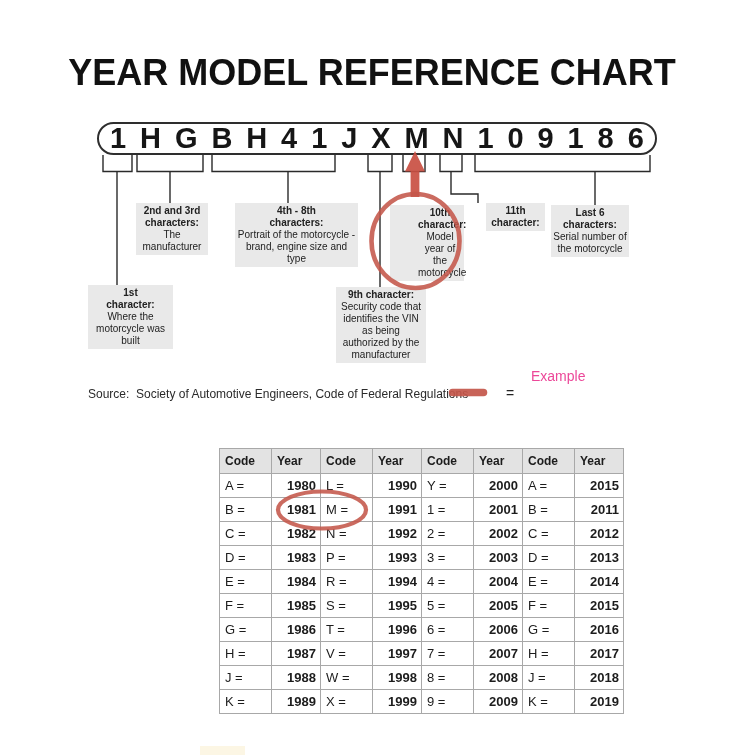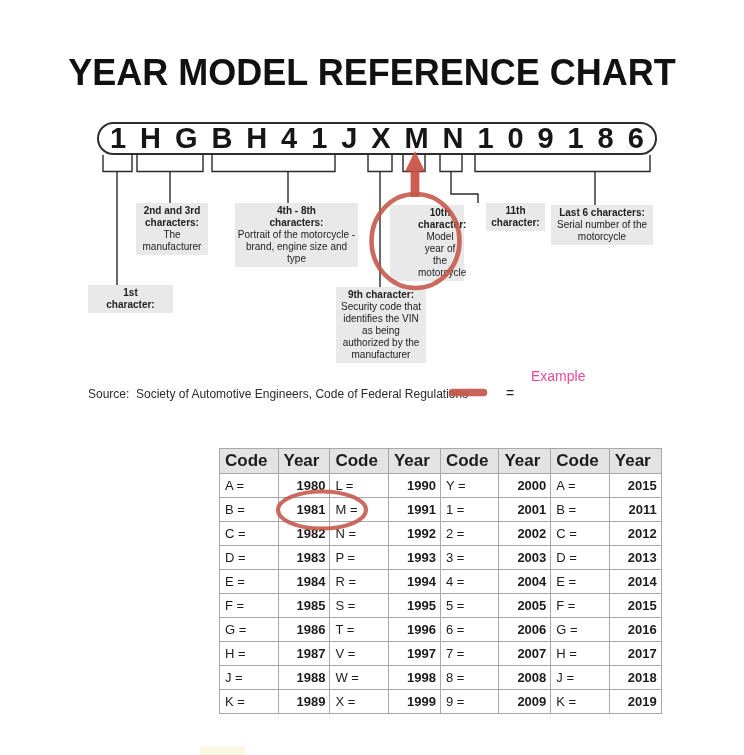--- a/index.html
+++ b/index.html
@@ -15,29 +15,29 @@
   .callout{position:absolute;background:#e9e9e9;text-align:center;font-size:10px;
            line-height:1.2;color:#222;padding:2px;box-sizing:border-box;}
   .callout .hd{font-weight:bold;display:block;margin:0 auto;}
   .callout .bd{display:block;}
   .c1{left:88px;top:285px;width:85px;text-align:center;}   .c1 .hd{max-width:52px;}
   .c2{left:136px;top:203px;width:72px;}
   .c3{left:235px;top:203px;width:123px;} .c3 .hd{max-width:72px;}
   .c9{left:336px;top:287px;width:90px;}
   .c10{left:390px;top:205px;width:74px;padding-left:28px;}
   .c11{left:458px;top:203px;width:59px;margin-left:28px;}
-  .c6l{left:551px;top:205px;width:102px;padding:2px 1px;}
+  .c6l{left:551px;top:205px;width:78px;padding:2px 1px;}
   .overlay{position:absolute;left:0;top:0;width:744px;height:755px;pointer-events:none;}
   .source{position:absolute;left:88px;top:387px;font-size:12px;color:#2b2b2b;white-space:pre;}
   .equals{position:absolute;left:506px;top:385px;font-size:14px;color:#222;}
   .example{position:absolute;left:531px;top:368px;font-size:14px;color:#ec4899;text-align:center;}
   table.year-table{position:absolute;left:219px;top:448px;border-collapse:collapse;
            font-size:13px;color:#1c1c1c;table-layout:fixed;}
   .year-table th,.year-table td{border:1px solid #a8a8a8;height:23px;padding:0;overflow:hidden;}
-  .year-table th{background:#e3e3e3;font-size:17px;font-weight:bold;text-align:left;
+  .year-table th{background:#e3e3e3;font-size:12px;font-weight:bold;text-align:left;
            padding:0 10px 0 5px;height:24px;}
   .year-table th:nth-child(odd){width:36px;}
   .year-table th:nth-child(even){width:33px;}
   .year-table td.code{text-align:left;padding-left:5px;}
   .year-table td.year{text-align:right;padding-right:4px;font-weight:bold;}
   .artifact{position:absolute;left:200px;top:746px;width:45px;height:9px;background:#fcf6e4;}
 </style>
 </head>
 <body>
 
@@ -60,20 +60,21 @@
       <span>1</span>
       <span>0</span>
       <span>9</span>
       <span>1</span>
       <span>8</span>
       <span>6</span>
     </div>
 
   <div class="callout c1">
     <span class="hd">1st character:</span>
+    <span class="bd">Where the motorcycle was built</span>
   </div>
   <div class="callout c2">
     <span class="hd">2nd and 3rd characters:</span>
     <span class="bd">The manufacturer</span>
   </div>
   <div class="callout c3">
     <span class="hd">4th - 8th characters:</span>
     <span class="bd">Portrait of the motorcycle - brand, engine size and type</span>
   </div>
   <div class="callout c9">

